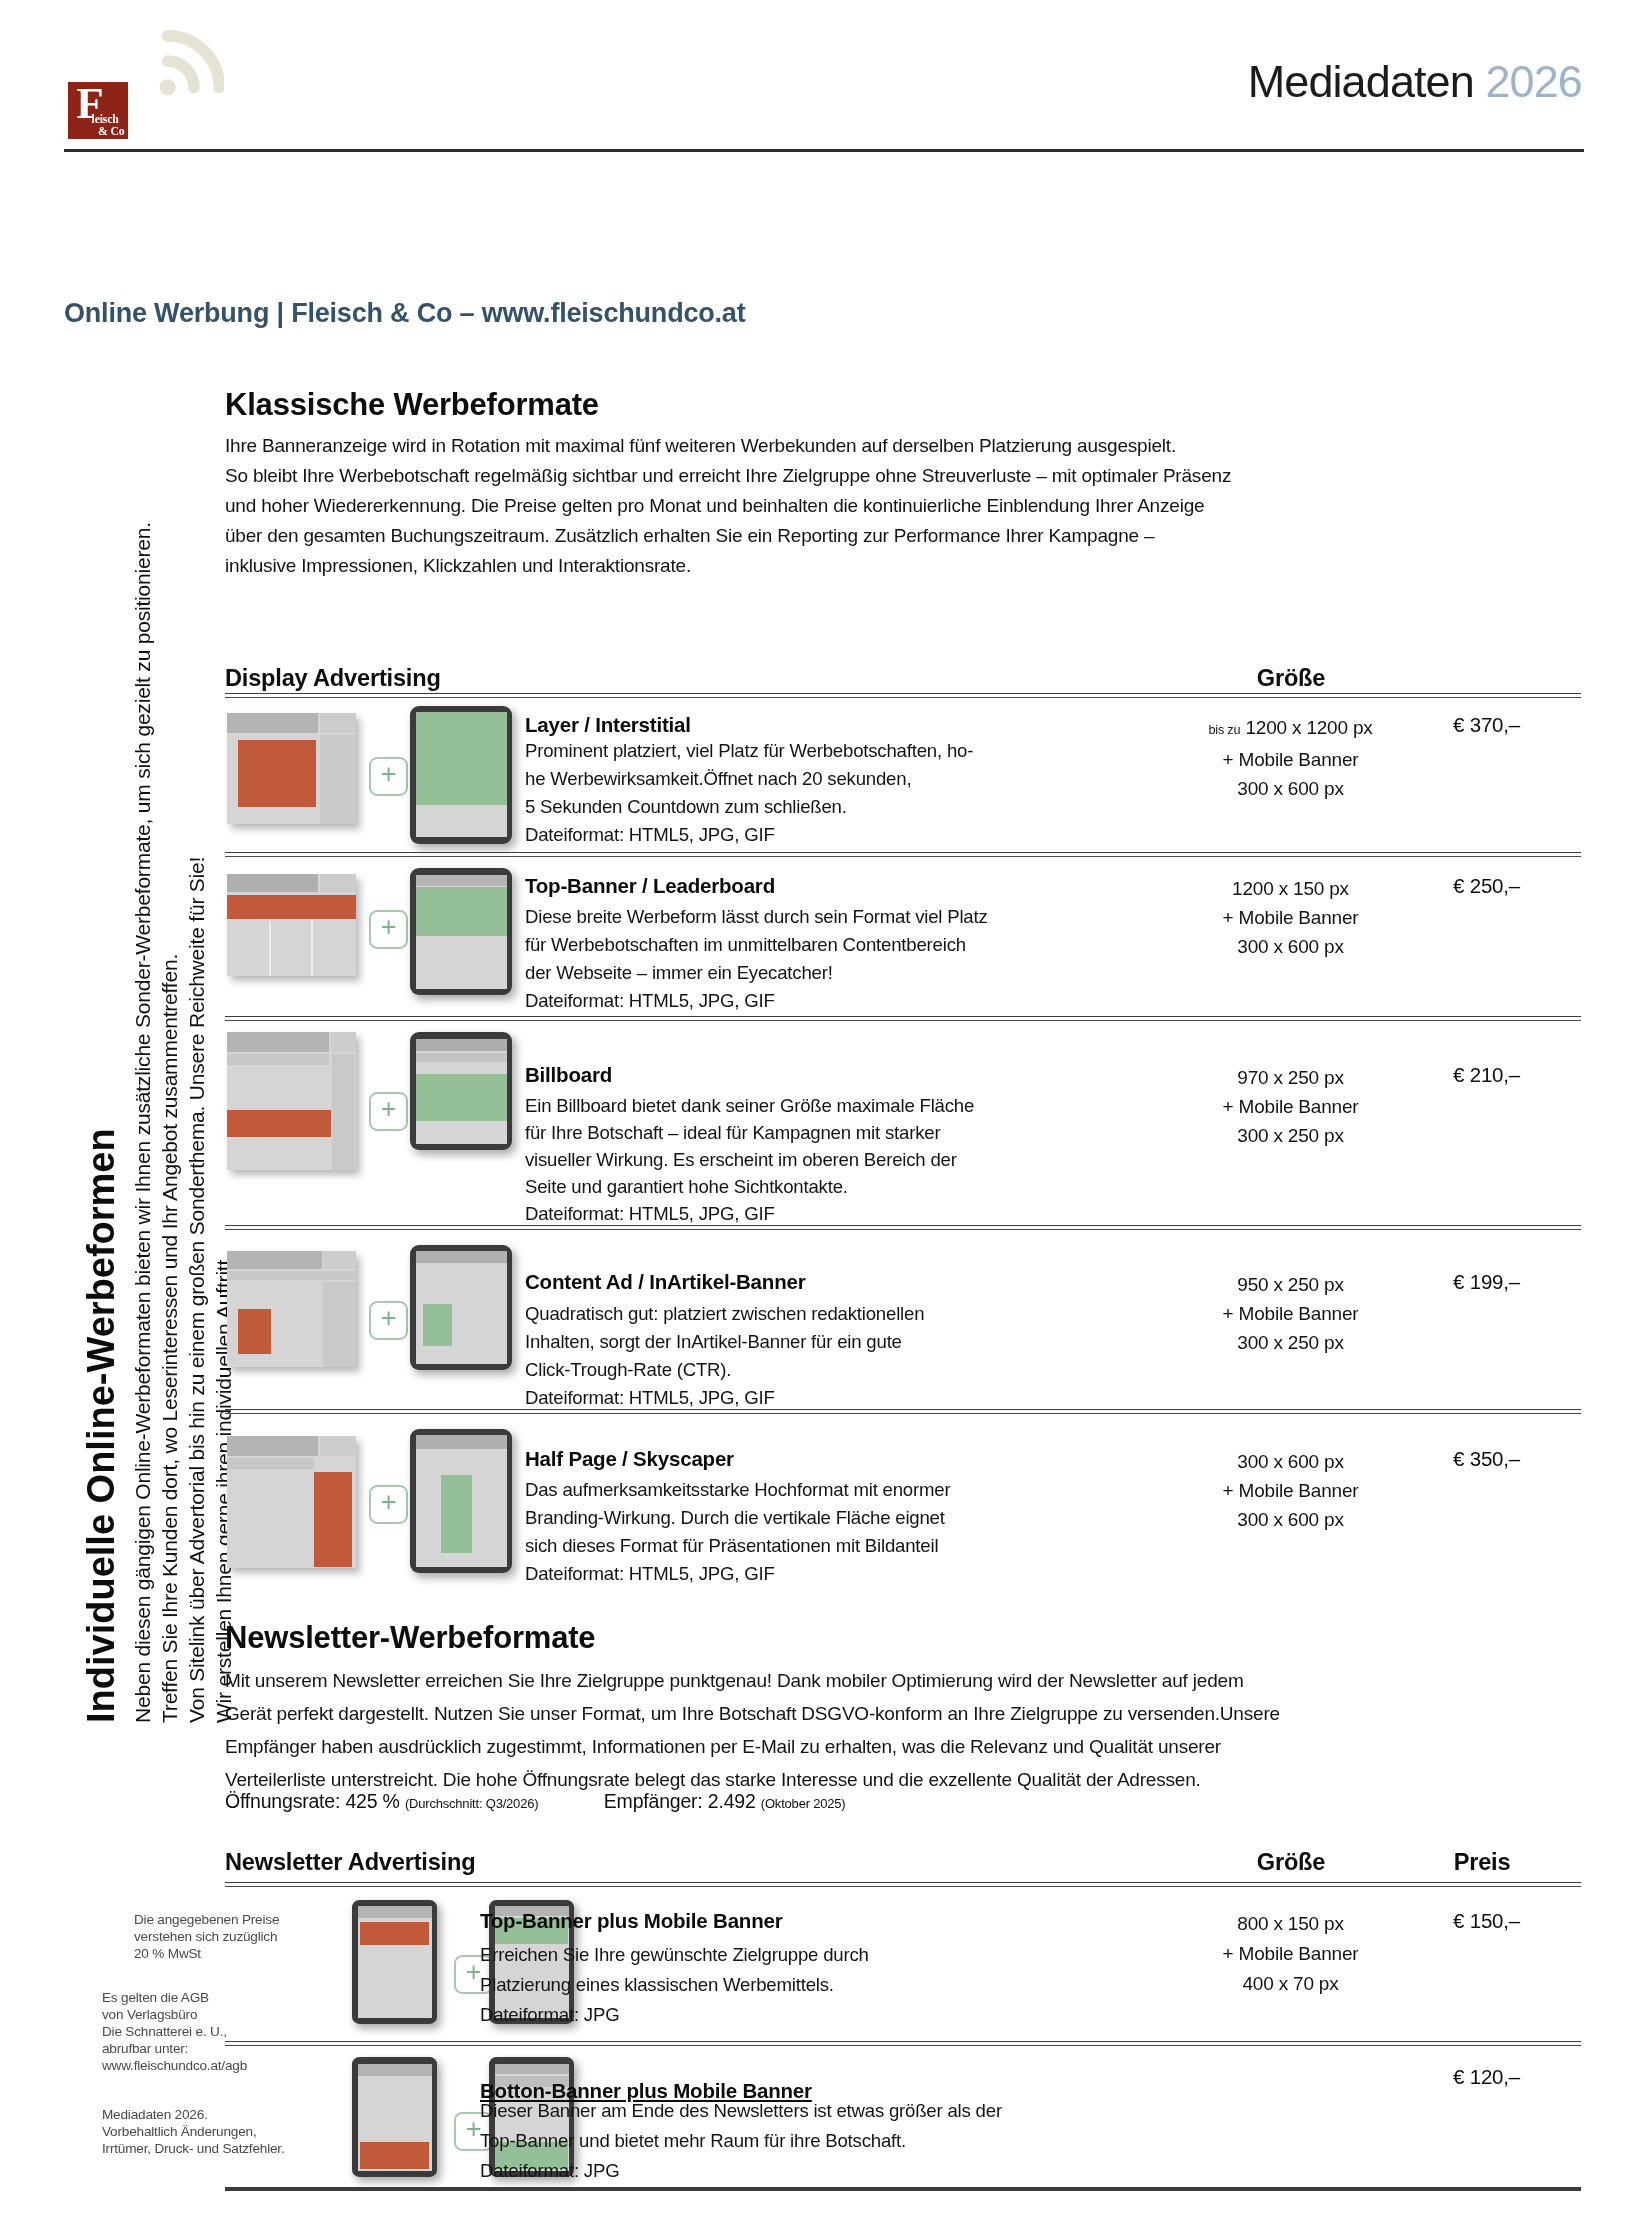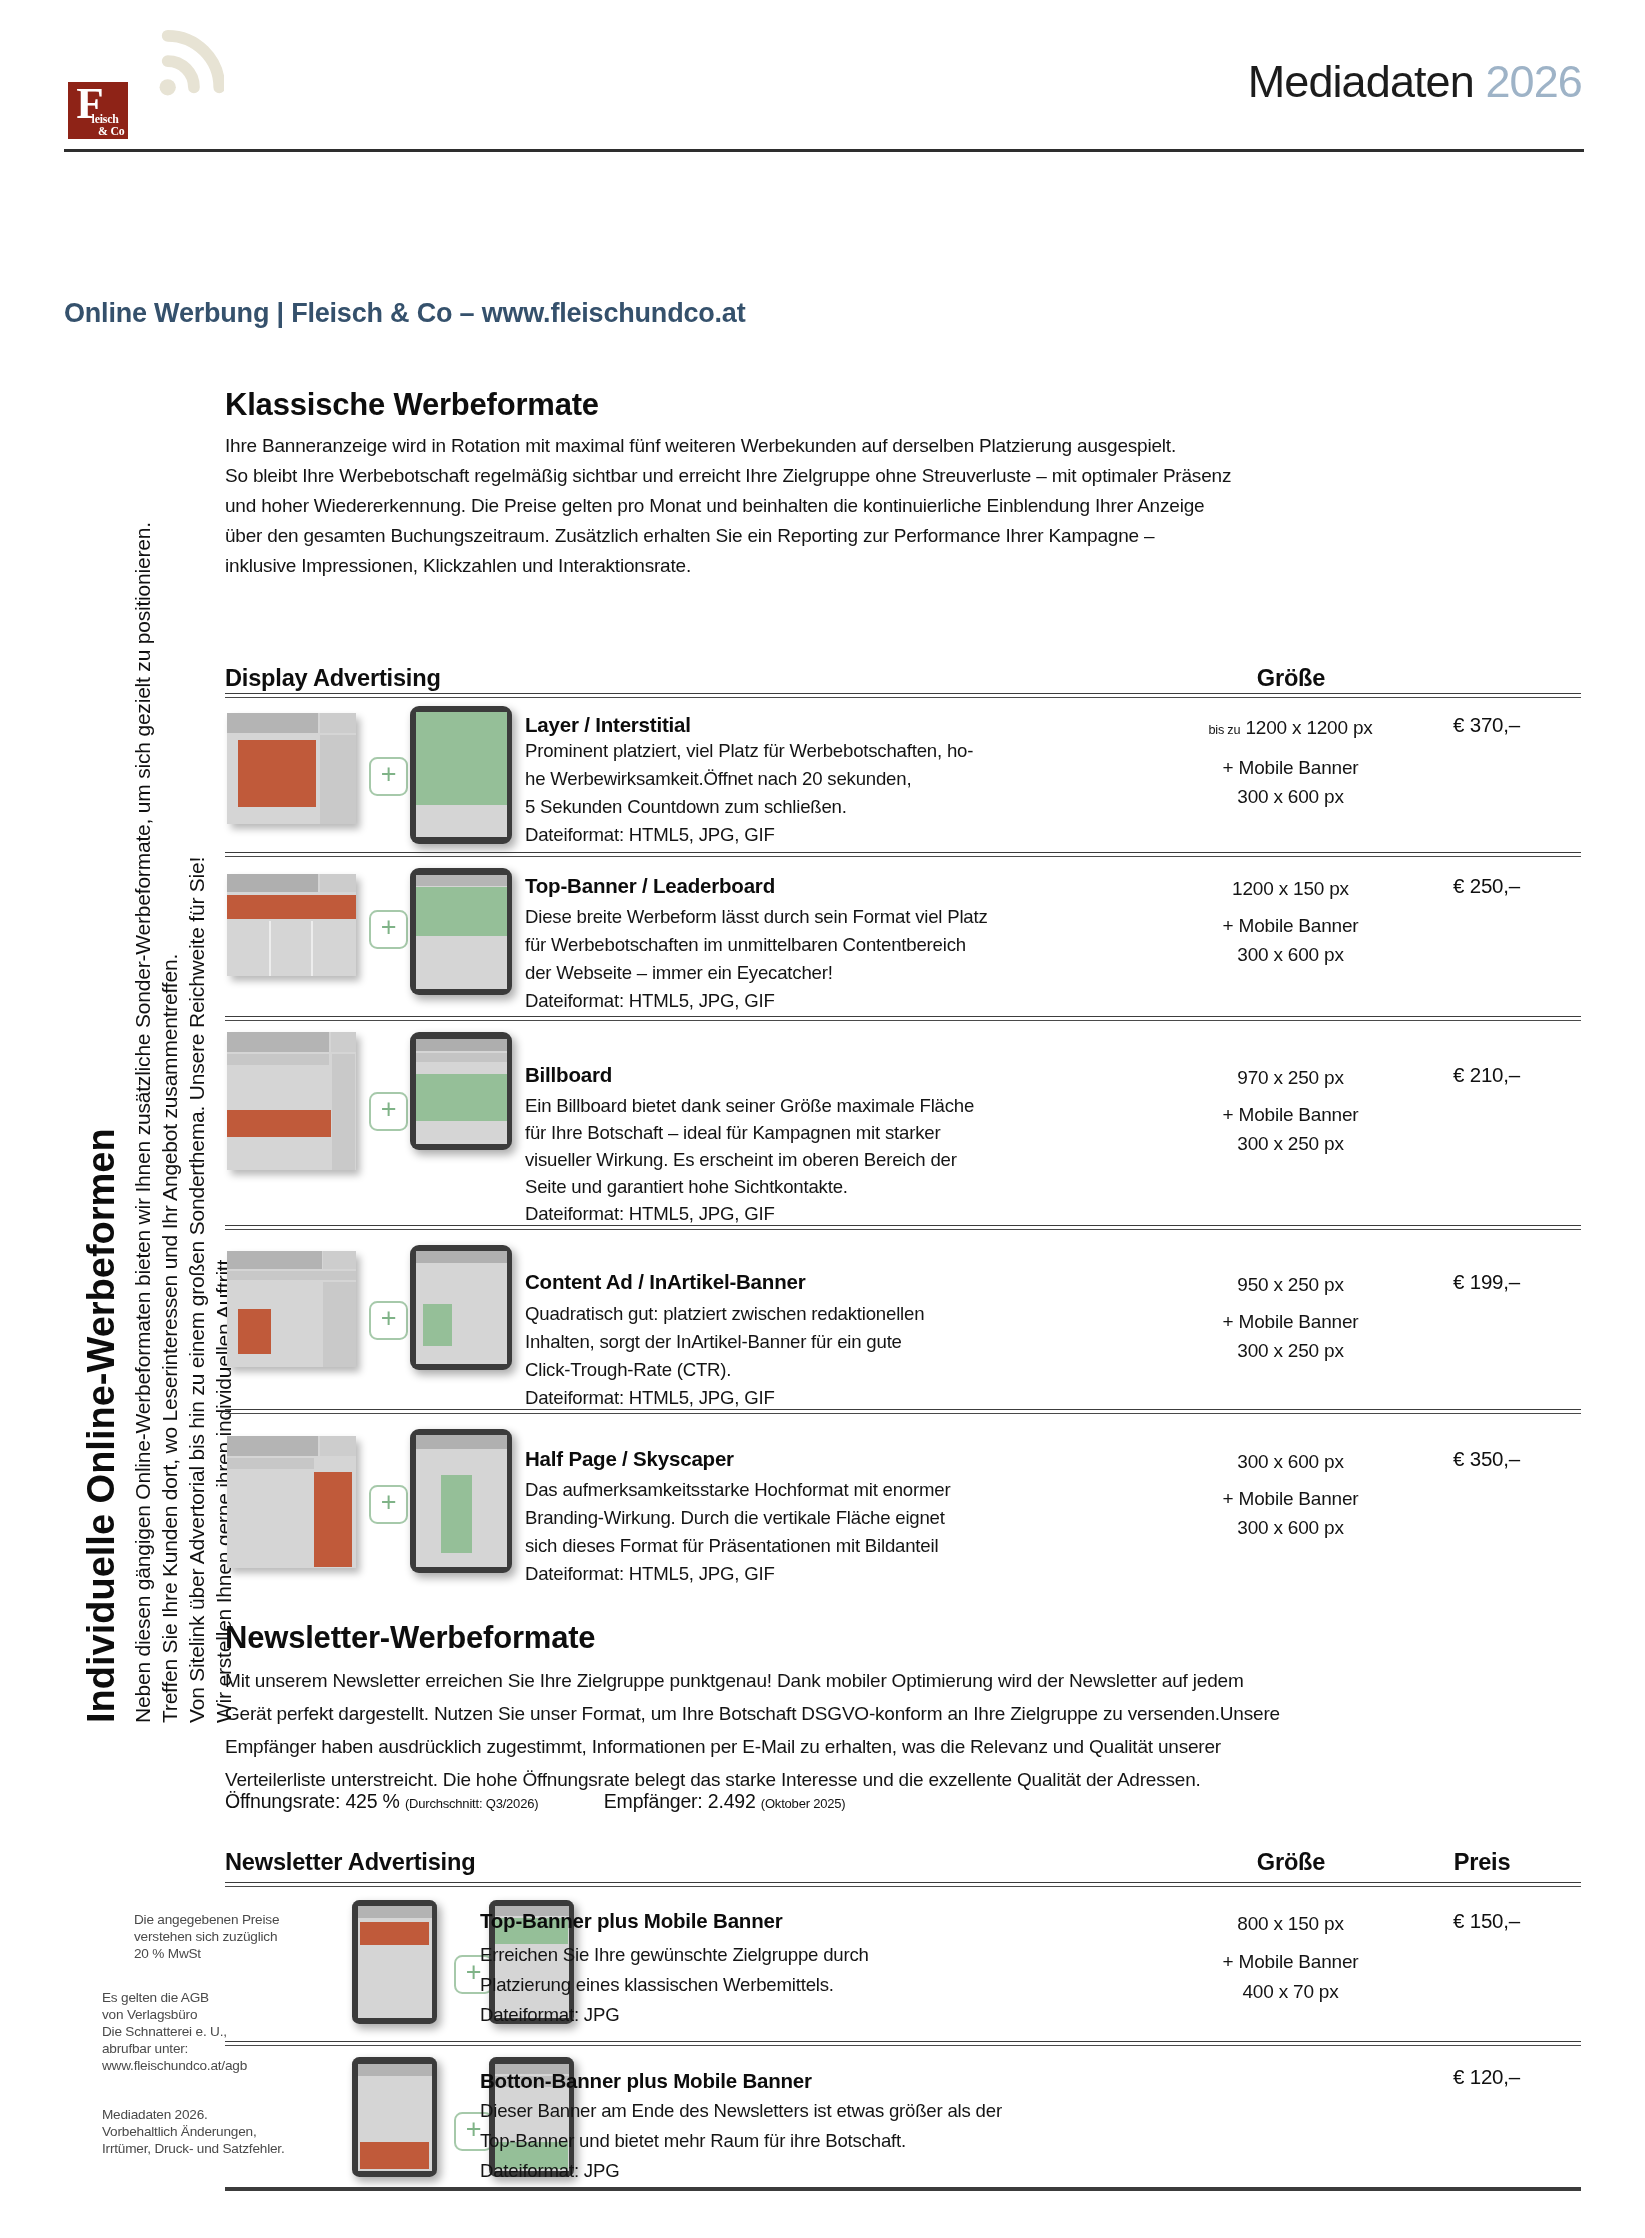--- a/index.html
+++ b/index.html
@@ -34,21 +34,21 @@
   .col-head{position:absolute;font-size:23.6px;font-weight:bold;color:#0e0e0e;text-align:center;width:182px;}
 
   
   .sep{position:absolute;left:225px;width:1356px;height:2.7px;border-top:1.8px solid #3c3c3c;border-bottom:1.8px solid #4a4a4a;}
   .bottom-line{position:absolute;left:225px;top:2187px;width:1356px;height:3.6px;background:#3c3c3c;}
   .drow{position:absolute;left:225px;width:1356px;}
   .rtitle{position:absolute;left:300px;font-size:20.5px;font-weight:bold;color:#0c0c0c;white-space:nowrap;}
   .rdesc{position:absolute;left:300px;font-size:18.6px;line-height:28px;color:#141414;white-space:pre-line;}
   .cell-size{position:absolute;left:920px;width:291px;text-align:center;font-size:19px;color:#141414;line-height:29px;}
   .size-prefix{font-size:12.7px;}
-  .size-rest{white-space:pre-line;margin-top:8px;}
+  .size-rest{white-space:pre-line;}
   .cell-price{position:absolute;left:1095px;width:200px;text-align:right;font-size:20.5px;color:#101010;}
   .nl .rtitle,.nl .rdesc{left:255px;}
   .nl .rdesc{line-height:30px;}
 
   
   .pagemock{position:absolute;background:#D5D5D5;box-shadow:3.6px 4.5px 7.3px rgba(0,0,0,.28);}
   .pagemock .band,.screen .band{position:absolute;}
   .adblock{position:absolute;}
   .orange{background:#C05A3A;}
   .green{background:#95BF98;}
@@ -302,21 +302,21 @@
       </div>
     </div>
     <div class="plus" style="left:229px;top:71px;"></div>
     <div class="phonemock" style="left:264px;top:16.4px;width:85px;height:120px;border-radius:7.3px;">
       <div class="screen">
         <div class="band" style="left:0;top:0;width:75px;height:10px;background:#B3B3B3;"></div>
         <div class="band" style="left:0;top:11.8px;width:75px;height:11.8px;background:#BEBEBE;"></div>
         <div class="adblock green" style="left:0.9px;top:78px;width:73px;height:27px;"></div>
       </div>
     </div>
-    <div class="rtitle" style="top:28px;">Botton-Banner plus Mobile Banner</div>
+    <div class="rtitle" style="top:38px;text-decoration:underline;">Botton-Banner plus Mobile Banner</div>
     <div class="rdesc" style="top:55px;">Dieser Banner am Ende des Newsletters ist etwas größer als der
 Top-Banner und bietet mehr Raum für ihre Botschaft.
 Dateiformat: JPG</div>
     <div class="cell-price" style="top:23.6px;">€ 120,–</div>
   </div>
   <div class="bottom-line"></div>
 
   <div class="fnote" style="top:1911px;margin-left:32px;">Die angegebenen Preise
 verstehen sich zuzüglich
 20 % MwSt</div>

